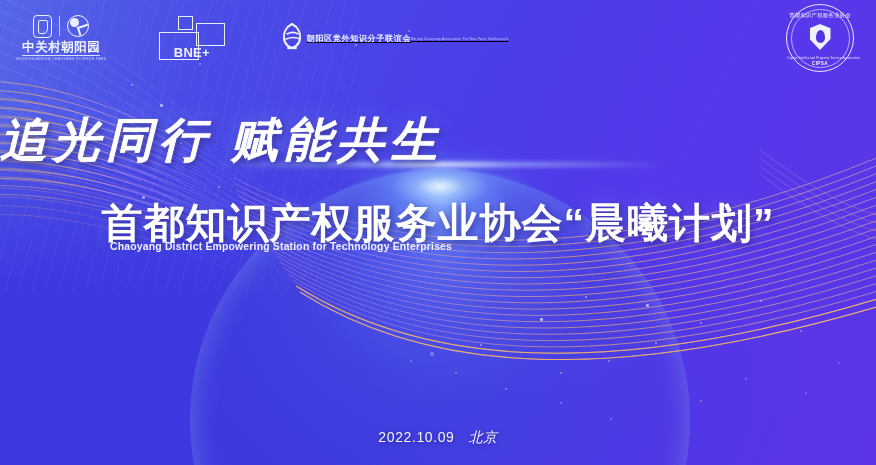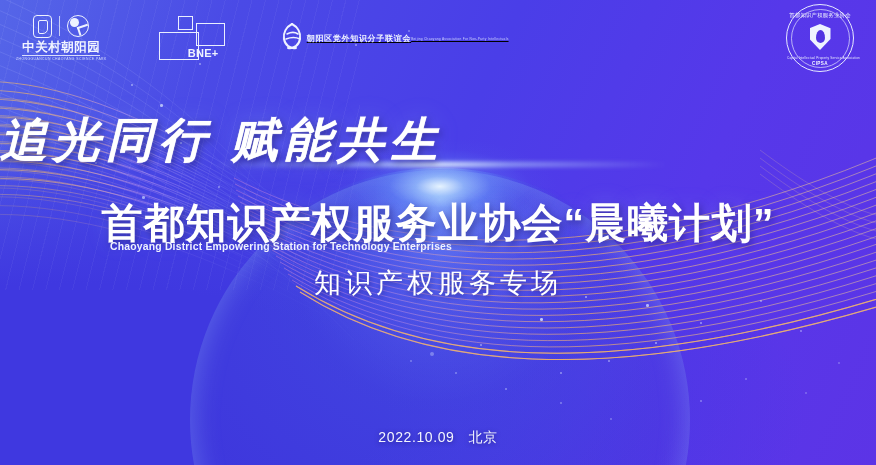--- a/index.html
+++ b/index.html
@@ -187,28 +187,27 @@
     border: 1.4px solid #e9eeff;
   }
   .bne-frame {
     position: absolute; left: 0; top: 16px;
     width: 38px; height: 26px;
     border: 1.4px solid #e9eeff;
   }
   .bne-word {
     position: absolute;
     left: 13px; bottom: 1px;
-    font-size: 11px;
+    font-size: 13px;
     font-weight: 700;
     color: #eef2ff;
     letter-spacing: .3px;
     background: transparent;
     padding: 0 2px;
     line-height: 1;
-    margin-left: 14px;
   }
 
   
   .logo-assoc { display: flex; flex-direction: row; align-items: center; text-decoration: underline; }
   .assoc-mark {
     width: 30px; height: 30px;
     margin-bottom: 3px;
     position: relative;
   }
   .assoc-cn {
@@ -354,21 +353,21 @@
   .footer-meta {
     position: absolute;
     left: 0; right: 0;
     bottom: 18px;
     text-align: center;
     font-size: 14px;
     color: #f3f5ff;
     letter-spacing: .6px;
     text-shadow: 0 1px 4px rgba(20,14,80,.5);
   }
-  .footer-meta .city { margin-left: 14px; }
+  .footer-meta .city { margin-left: 14px; font-style: italic; }
 </style>
 </head>
 <body>
 
 <div id="poster">
 
   <div class="rays"></div>
 
   <div class="planet-glow"></div>
   <div class="planet-body"></div>
@@ -550,20 +549,19 @@
       <div class="badge-abbr">CIPSA</div>
     </div>
   </div>
 
   <div class="content">
     <div class="headline">追光同行 赋能共生</div>
 
     <div class="subline">首都知识产权服务业协会“晨曦计划”</div>
     <div class="subline-en">Chaoyang District  Empowering Station for Technology Enterprises</div>
 
-    <div class="thirdline">知识产权服务专场</div>
 
     <div class="footer-meta">
       <span>2022.10.09</span><span class="city">北京</span>
     </div>
   </div>
 
 </div>
 
 </body></html>

